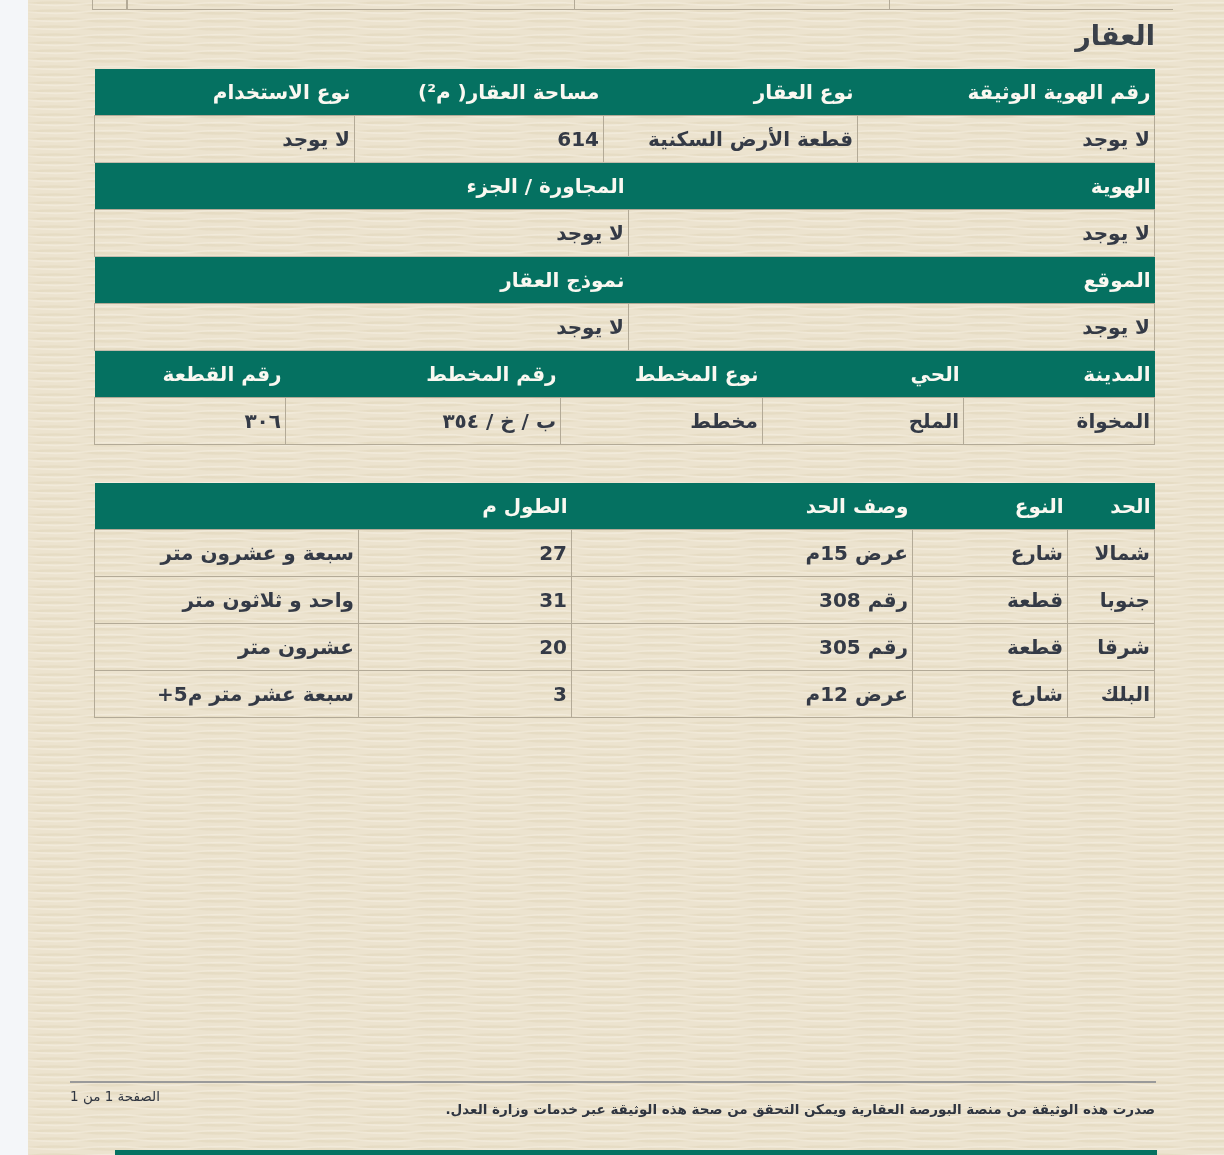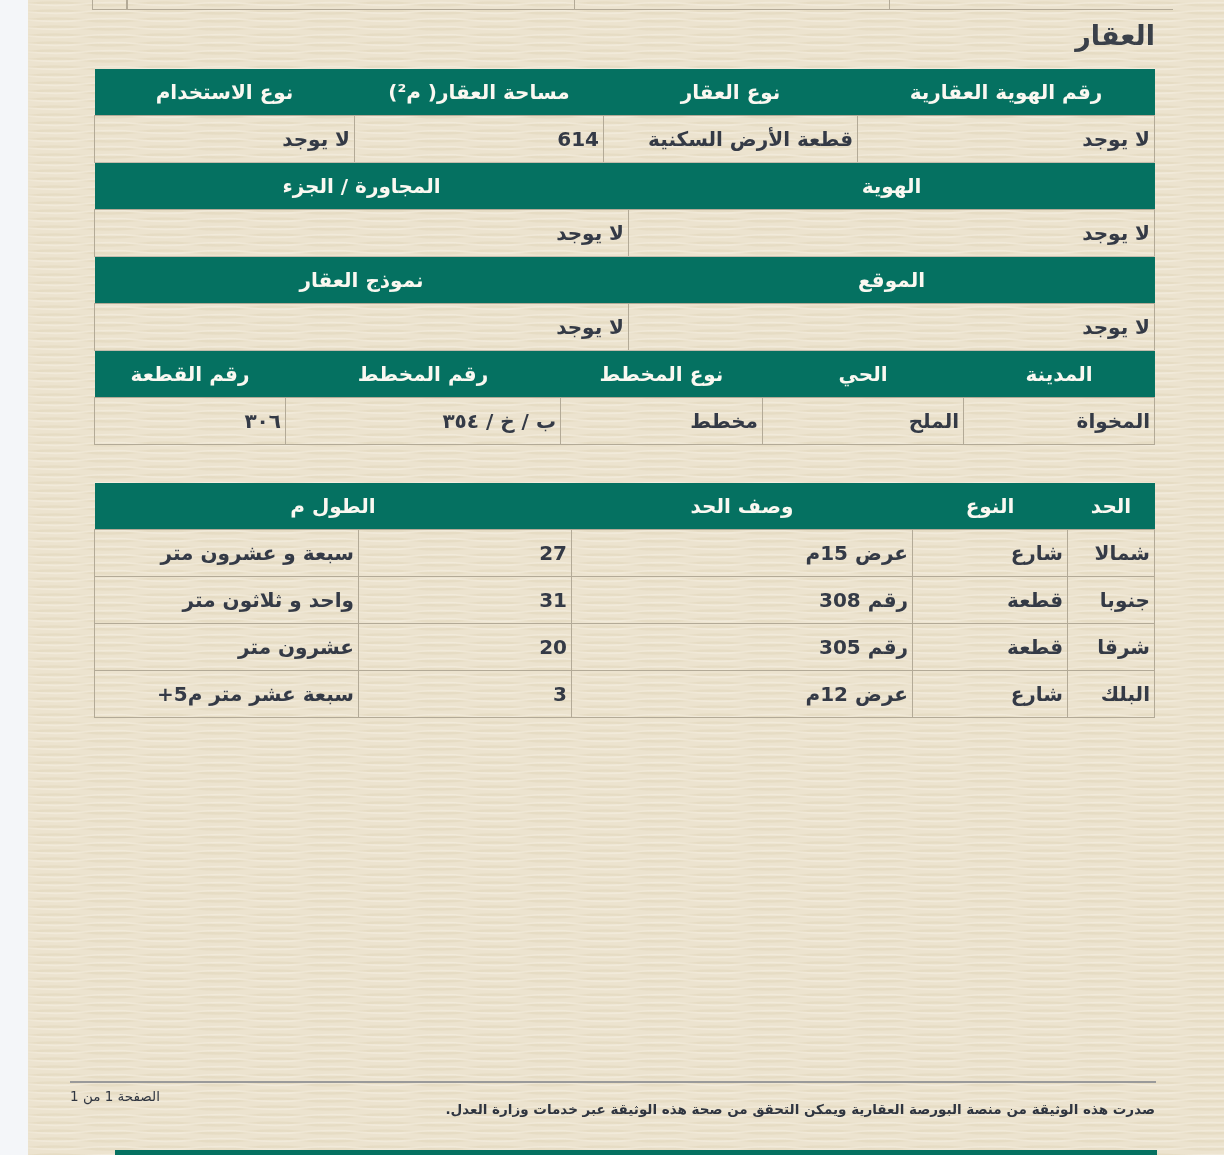--- a/index.html
+++ b/index.html
@@ -37,21 +37,21 @@
     position:absolute;top:20px;right:69px;
     font-size:27px;font-weight:700;color:#3a4049;
   }
 
   table.sheet{
     position:absolute;border-collapse:collapse;table-layout:fixed;
     direction:rtl;width:1060px;left:94px;
   }
   table.sheet th{
     background:var(--green);color:var(--hdr-ink);
-    font-size:20px;font-weight:700;height:47px;text-align:center;
+    font-size:20px;font-weight:700;height:47px;text-align:right;
     border:none;border-top:1px solid rgba(255,255,255,.22);
     padding:0 4px;
   }
   table.sheet td{
     border:1px solid var(--border);
     font-size:20px;font-weight:700;color:var(--ink);
     height:47px;vertical-align:middle;
     padding:0 4px;background:transparent;
   }
 
@@ -101,21 +101,21 @@
 
   <table class="sheet" style="top:68px">
     <colgroup>
         <col style="width:297px">
         <col style="width:254px">
         <col style="width:249px">
         <col style="width:260px">
       </colgroup>
     <tbody>
         <tr>
-      <th>رقم الهوية العقارية</th>
+      <th>رقم الهوية الوثيقة</th>
       <th>نوع العقار</th>
       <th>مساحة العقار( م²)</th>
       <th>نوع الاستخدام</th>
     </tr>
     <tr>
       <td>لا يوجد</td>
       <td>قطعة الأرض السكنية</td>
       <td>614</td>
       <td>لا يوجد</td>
     </tr>

